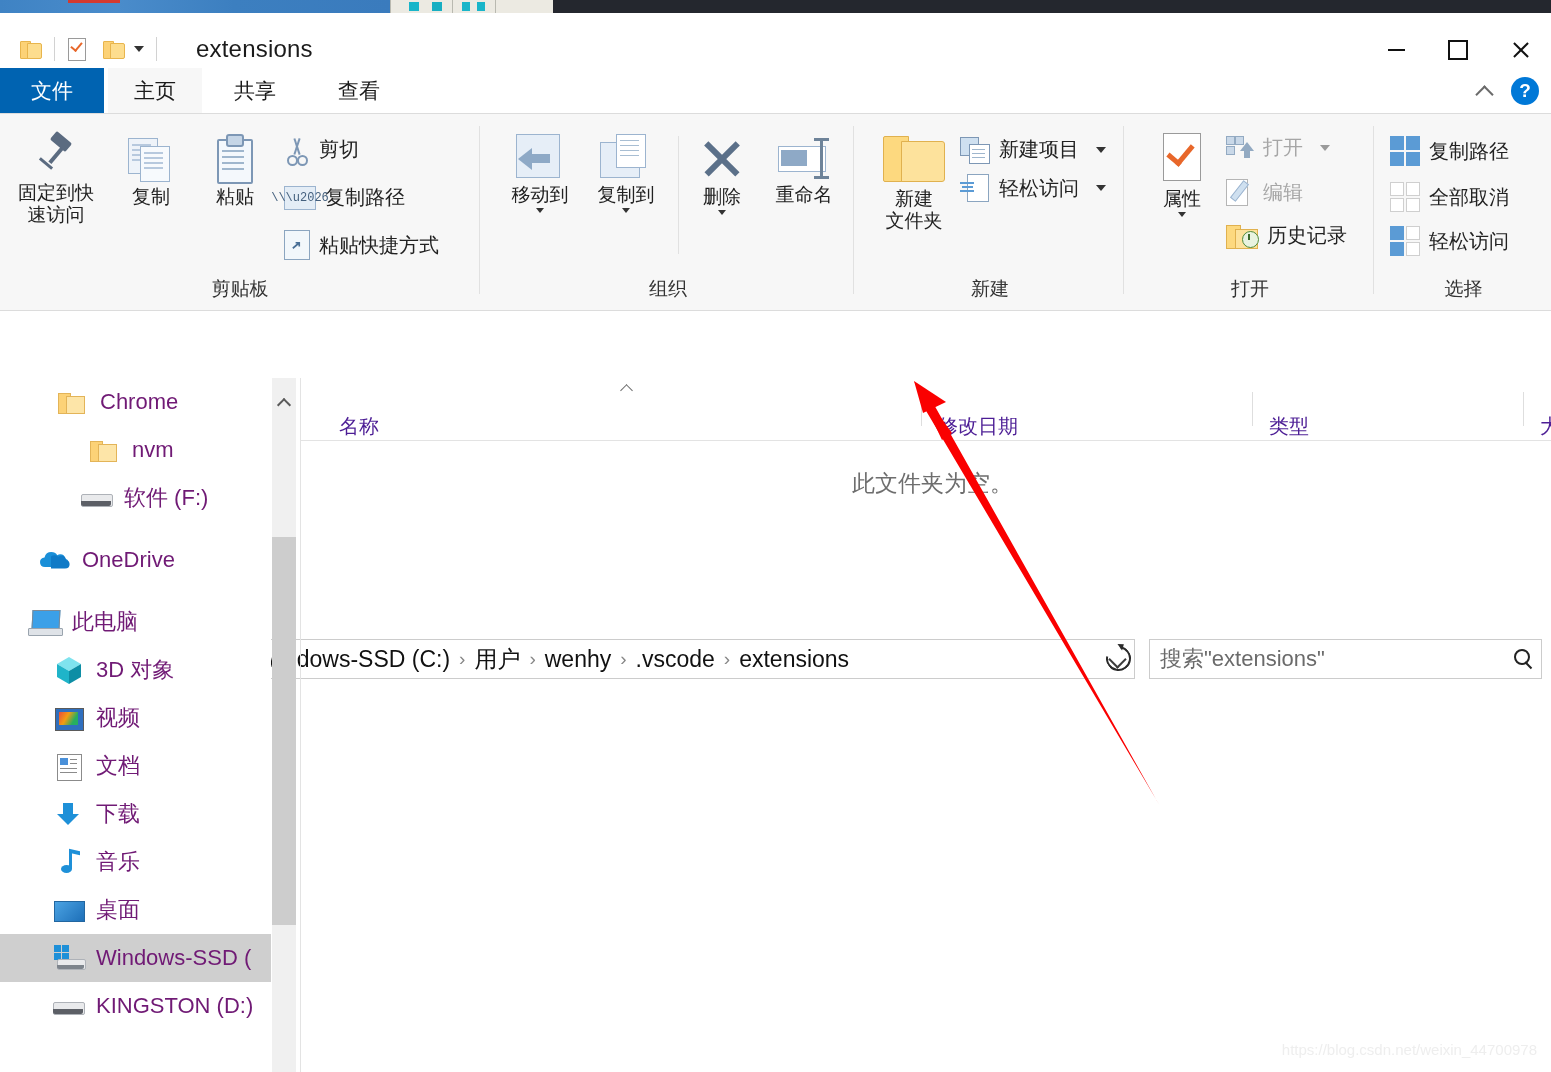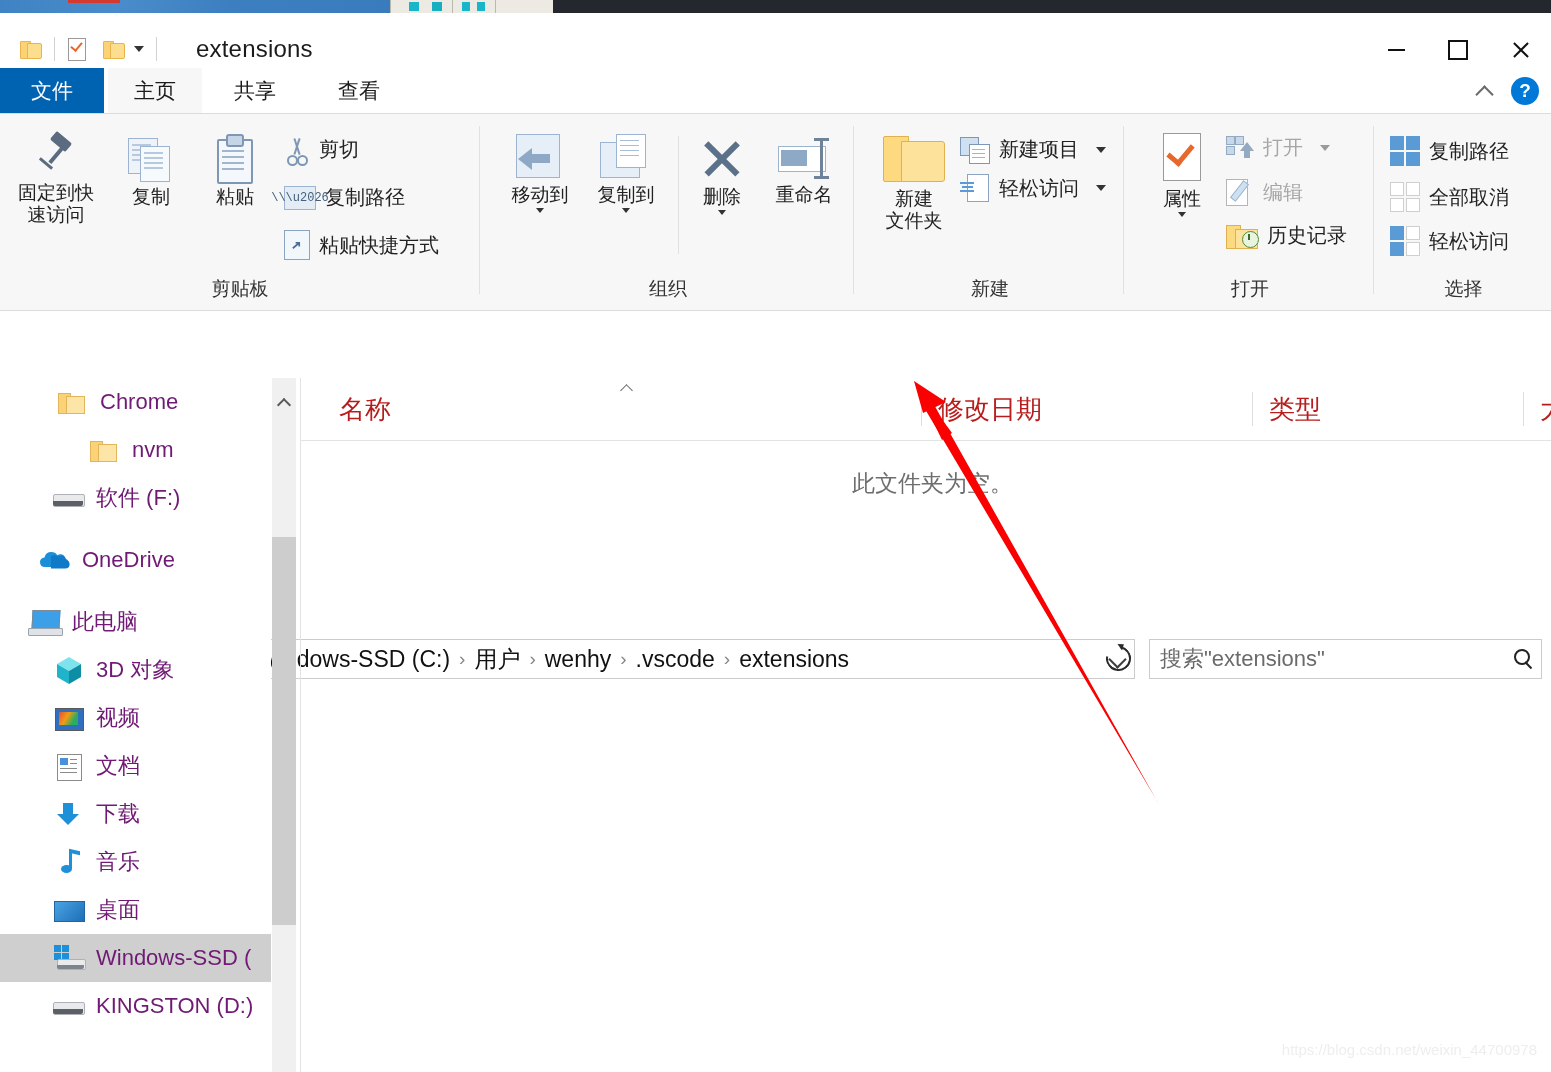--- a/index.html
+++ b/index.html
@@ -231,21 +231,21 @@
     align-items:center;justify-content:center;}
   .sb-up .g{width:12px;height:12px;position:relative;}
   .sb-up .g:before{content:"";position:absolute;left:1px;top:4px;width:8px;height:8px;
     border-left:2.6px solid #5a5a5a;border-top:2.6px solid #5a5a5a;transform:rotate(45deg);}
   .sb-thumb{position:absolute;left:272px;top:537px;width:24px;height:388px;background:#cdcdcd;}
   .pane-divider{position:absolute;left:300px;top:378px;width:1px;height:694px;background:#e3e3e3;}
 
   
   .list-head{position:absolute;left:301px;top:378px;width:1250px;height:62px;background:#fff;
     border-bottom:1px solid #e3e3e3;}
-  .col{position:absolute;top:0;height:62px;display:flex;align-items:center;font-size:26px;color:#b91c1c;}
+  .col{position:absolute;top:0;height:62px;display:flex;align-items:flex-end;font-size:20px;color:#4c1d95;}
   .col .ctxt{padding-left:16px;}
   .col-div{position:absolute;top:14px;width:1px;height:34px;background:#dedede;}
   .sort-up{position:absolute;left:620px;top:382px;width:16px;height:12px;}
   .sort-up:before{content:"";position:absolute;left:2px;top:4px;width:8px;height:8px;
     border-left:1.8px solid #6b6b6b;border-top:1.8px solid #6b6b6b;transform:rotate(45deg);}
   .empty-msg{position:absolute;left:852px;top:468px;font-size:23px;color:#6e6e6e;}
 
   
   .anno{position:absolute;left:0;top:0;width:1551px;height:1072px;pointer-events:none;}
 
@@ -581,21 +581,21 @@
     </div>
 
     <div class="nav-item" style="padding-left:88px">
       <span class="ni-ico">
         <i style="position:absolute;left:2px;top:8px;width:11px;height:19px;background:#fcd277;border:1px solid #e3b458"></i>
         <i style="position:absolute;left:10px;top:11px;width:17px;height:16px;background:#fde5a8;border:1px solid #e3b458"></i>
       </span>
       <span class="ni-lbl">nvm</span>
     </div>
 
-    <div class="nav-item" style="padding-left:52px">
+    <div class="nav-item" style="padding-left:80px">
       <span class="ni-ico">
         <i style="position:absolute;left:1px;top:13px;width:30px;height:11px;background:#e9eaec;border:1px solid #aeb2b8;border-radius:2px"></i>
         <i style="position:absolute;left:1px;top:20px;width:30px;height:5px;background:#5c5f66;border-radius:0 0 2px 2px"></i>
       </span>
       <span class="ni-lbl">软件 (F:)</span>
     </div>
 
     <div class="nav-item" style="padding-left:38px;margin-top:14px">
       <span class="ni-ico">
         <svg viewBox="0 0 34 34" width="34" height="34">

